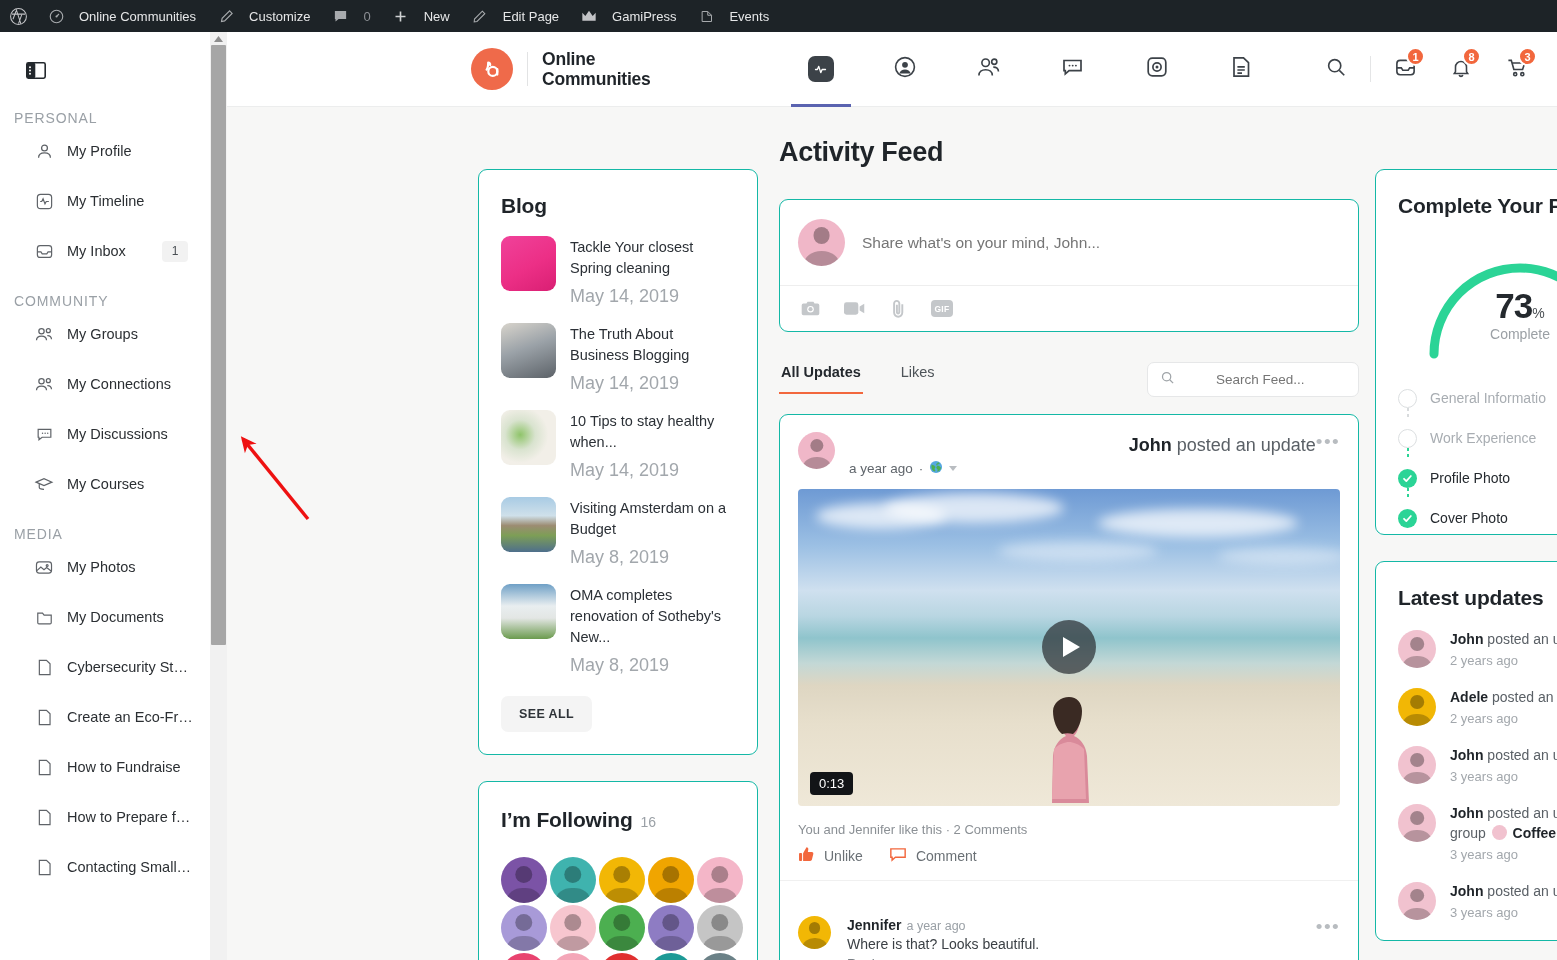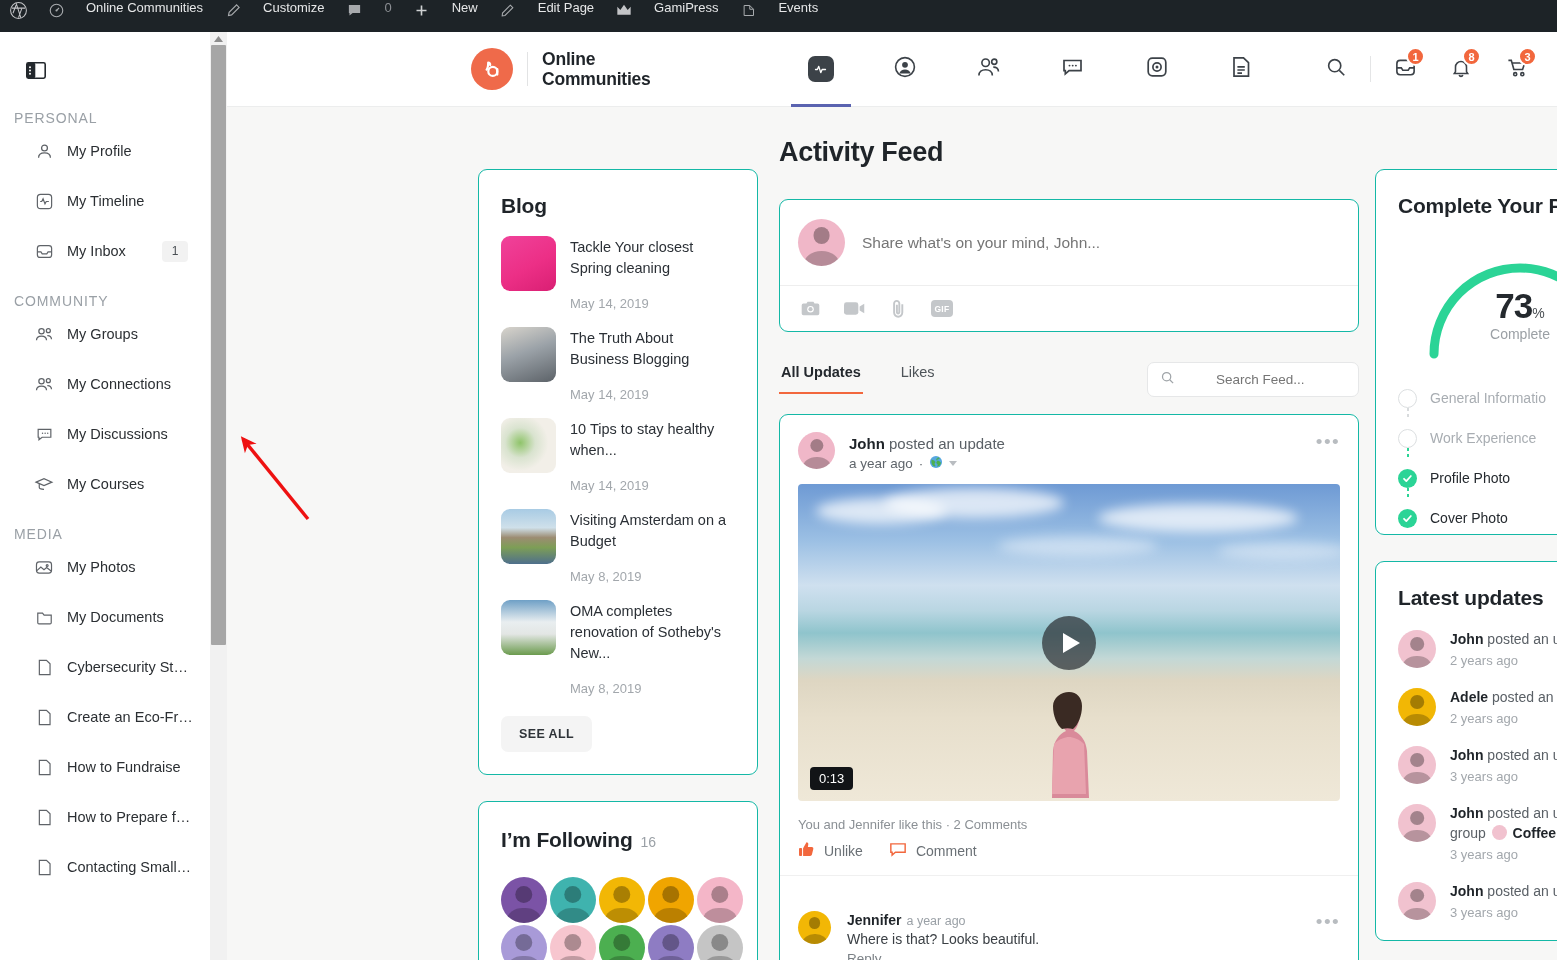--- a/index.html
+++ b/index.html
@@ -12,21 +12,21 @@
   }
 
   
   #wpadminbar {
     position: absolute; top: 0; left: 0; width: 1557px; height: 32px;
     background: #1d2327; color: #c3c4c7;
     display: flex; align-items: center; z-index: 100;
     font-size: 13px;
   }
   .wpab-item {
-    display: flex; align-items: flex-start; gap: 20px;
+    display: flex; align-items: center; gap: 13px;
     height: 32px; padding: 0 10px; color: #e6e7e8; white-space: nowrap;
   }
   .wpab-item:first-child { padding-left: 8px; padding-right: 8px; }
   .wpab-glyph { display: inline-flex; align-items: center; justify-content: center;
     width: 20px; height: 20px; color: #a7aaad; font-size: 15px; line-height: 1; }
   .wpab-glyph svg { display: block; }
   .wpab-count { color: #8c8f94; }
 
   
   #left-sidebar {
@@ -141,21 +141,21 @@
   .blog-list { margin-top: 18px; }
   .blog-row { display: flex; gap: 14px; margin-bottom: 16px; }
   .blog-thumb {
     width: 55px; height: 55px; flex: 0 0 55px; border-radius: 9px;
     background-size: cover; background-position: center;
   }
   .blog-meta { padding-top: 1px; }
   .blog-ttl {
     font-size: 14.5px; line-height: 1.45; color: #2b3036; font-weight: 400;
   }
-  .blog-date { font-size: 13px; color: #a2a7ac; margin-top: 17px; }
+  .blog-date { font-size: 18px; color: #a2a7ac; margin-top: 7px; }
   #see-all-btn {
     display: inline-block; margin-top: 4px; background: #f4f4f4; border: none;
     border-radius: 7px; padding: 11px 18px; font-size: 12.5px; font-weight: 700;
     letter-spacing: .4px; color: #2f3439; cursor: pointer;
     font-family: "Liberation Sans", sans-serif;
   }
 
   #following-widget { padding: 26px 22px 22px 22px; margin-top: 26px; }
   #following-head { display: flex; align-items: baseline; gap: 8px; }
   #following-count { font-size: 14px; color: #9aa0a6; }
@@ -223,21 +223,21 @@
     border: none; outline: none; font-size: 13.5px; color: #a0a5a9;
     font-family: "Liberation Sans", sans-serif; width: 100%; background: transparent; margin-left: 32px;
   }
 
   #post-card { margin-top: 12px; overflow: hidden; }
   #post-head { display: flex; align-items: flex-start; padding: 17px 18px 12px 18px; }
   #post-avatar {
     width: 37px; height: 37px; flex: 0 0 37px; border-radius: 50%;
     background: #f0b7c8; position: relative; overflow: hidden; margin-right: 14px;
   }
-  #post-byline { font-size: 15px; color: #5a6066; line-height: 1.55; }
+  #post-byline { font-size: 18px; color: #5a6066; line-height: 1.55; text-align: right; }
   #post-byline b { color: #1f2429; font-weight: 600; }
   #post-sub { font-size: 13.5px; color: #5f656b; display: flex; align-items: center; gap: 6px; }
   .caret-down {
     width: 0; height: 0; border-left: 4.5px solid transparent; border-right: 4.5px solid transparent;
     border-top: 5px solid #b9bdc1;
   }
   .dots { color: #b8bcc0; font-size: 19px; letter-spacing: 1.4px; line-height: 1; cursor: pointer; }
   #post-media {
     margin: 0 18px; height: 317px; border-radius: 4px; overflow: hidden; position: relative;
     background: linear-gradient(180deg,#6e9ad4 0%, #9cc0e4 18%, #cfe0ef 32%, #b9d6e2 40%,

